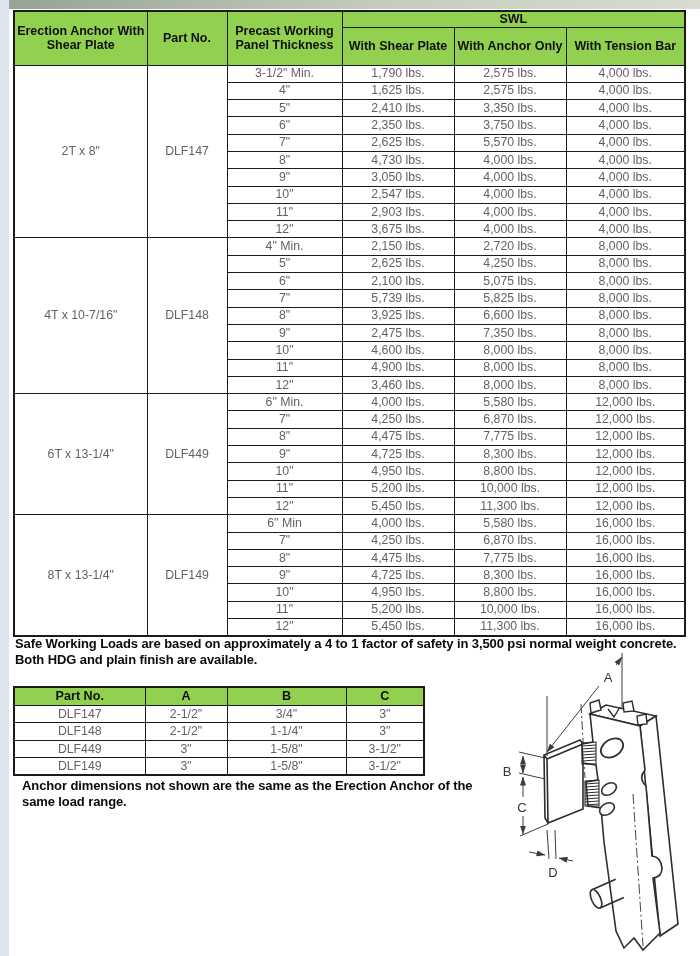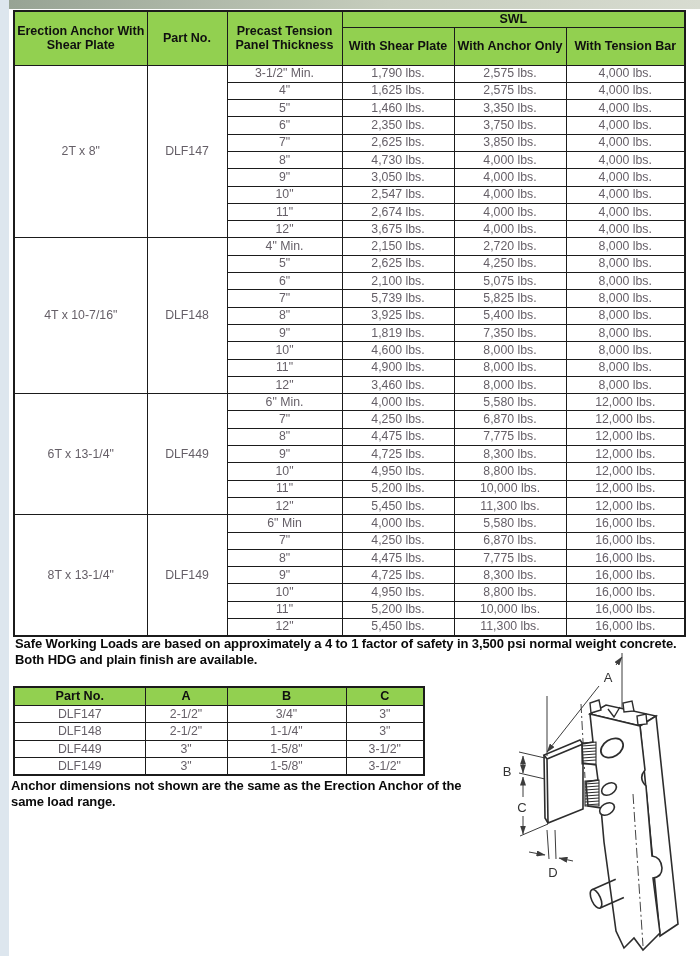--- a/index.html
+++ b/index.html
@@ -23,21 +23,21 @@
     border:1px solid #1b1b1b;font-size:12.3px;color:#655f67;
     text-align:center;padding:0;line-height:1.05;background:#fff;
   }
   table.swl thead tr.r1{height:16px}
   table.swl thead tr.r2{height:38px}
   table.swl tbody tr{height:17.3px}
   table.swl tbody tr.group-top td{border-top:1.6px solid #1b1b1b}
   
   .note{position:absolute;font-weight:bold;color:#0a0a0a;font-size:13px;line-height:1.22;letter-spacing:-0.1px}
   .note1{left:15px;top:636px;width:690px}
-  .note2{left:11px;top:778px;width:452px}
+  .note2{left:22px;top:778px;width:452px}
   
   table.dims{
     position:absolute;left:13px;top:686px;width:410px;
     border-collapse:collapse;table-layout:fixed;border:2px solid #1b1b1b;
   }
   table.dims th{
     background:#92d050;color:#101010;font-size:12.6px;font-weight:bold;
     border:1px solid #1b1b1b;padding:0;text-align:center;
   }
   table.dims td{
@@ -62,21 +62,21 @@
       <col style="width:80px">
       <col style="width:115px">
     <col style="width:112px">
       <col style="width:112px">
       <col style="width:119px">
   </colgroup>
   <thead>
     <tr class="r1">
       <th rowspan="2">Erection Anchor With Shear Plate</th>
       <th rowspan="2">Part No.</th>
-      <th rowspan="2">Precast Tension Panel Thickness</th>
+      <th rowspan="2">Precast Working Panel Thickness</th>
       <th colspan="3">SWL</th>
     </tr>
     <tr class="r2">
       <th>With Shear Plate</th>
       <th>With Anchor Only</th>
       <th>With Tension Bar</th>
     </tr>
   </thead>
   <tbody>
       <tr class="group-top">
@@ -88,34 +88,34 @@
         <td>4,000 lbs.</td>
       </tr>
       <tr>
         <td>4"</td>
         <td>1,625 lbs.</td>
         <td>2,575 lbs.</td>
         <td>4,000 lbs.</td>
       </tr>
       <tr>
         <td>5"</td>
-        <td>1,460 lbs.</td>
+        <td>2,410 lbs.</td>
         <td>3,350 lbs.</td>
         <td>4,000 lbs.</td>
       </tr>
       <tr>
         <td>6"</td>
         <td>2,350 lbs.</td>
         <td>3,750 lbs.</td>
         <td>4,000 lbs.</td>
       </tr>
       <tr>
         <td>7"</td>
         <td>2,625 lbs.</td>
-        <td>3,850 lbs.</td>
+        <td>5,570 lbs.</td>
         <td>4,000 lbs.</td>
       </tr>
       <tr>
         <td>8"</td>
         <td>4,730 lbs.</td>
         <td>4,000 lbs.</td>
         <td>4,000 lbs.</td>
       </tr>
       <tr>
         <td>9"</td>
@@ -124,21 +124,21 @@
         <td>4,000 lbs.</td>
       </tr>
       <tr>
         <td>10"</td>
         <td>2,547 lbs.</td>
         <td>4,000 lbs.</td>
         <td>4,000 lbs.</td>
       </tr>
       <tr>
         <td>11"</td>
-        <td>2,674 lbs.</td>
+        <td>2,903 lbs.</td>
         <td>4,000 lbs.</td>
         <td>4,000 lbs.</td>
       </tr>
       <tr>
         <td>12"</td>
         <td>3,675 lbs.</td>
         <td>4,000 lbs.</td>
         <td>4,000 lbs.</td>
       </tr>
       <tr class="group-top">
@@ -163,26 +163,26 @@
       </tr>
       <tr>
         <td>7"</td>
         <td>5,739 lbs.</td>
         <td>5,825 lbs.</td>
         <td>8,000 lbs.</td>
       </tr>
       <tr>
         <td>8"</td>
         <td>3,925 lbs.</td>
-        <td>5,400 lbs.</td>
+        <td>6,600 lbs.</td>
         <td>8,000 lbs.</td>
       </tr>
       <tr>
         <td>9"</td>
-        <td>1,819 lbs.</td>
+        <td>2,475 lbs.</td>
         <td>7,350 lbs.</td>
         <td>8,000 lbs.</td>
       </tr>
       <tr>
         <td>10"</td>
         <td>4,600 lbs.</td>
         <td>8,000 lbs.</td>
         <td>8,000 lbs.</td>
       </tr>
       <tr>

